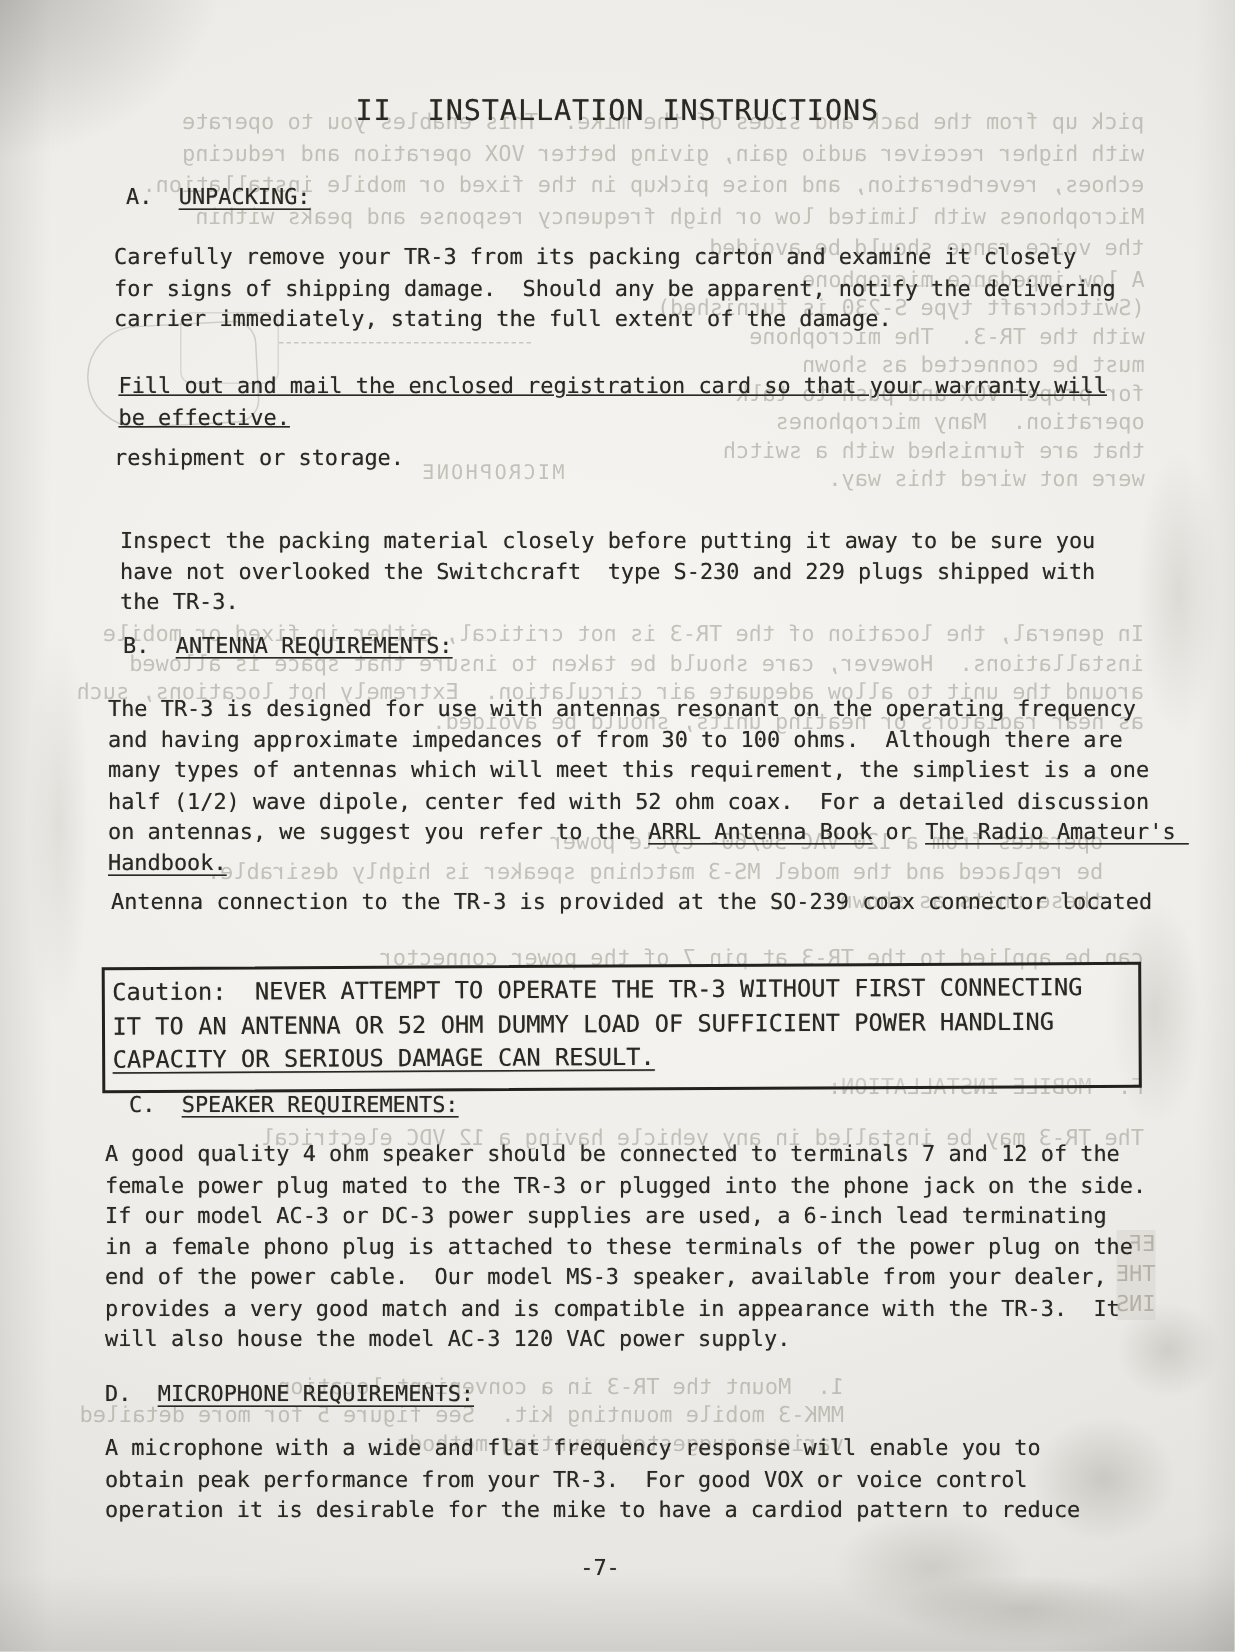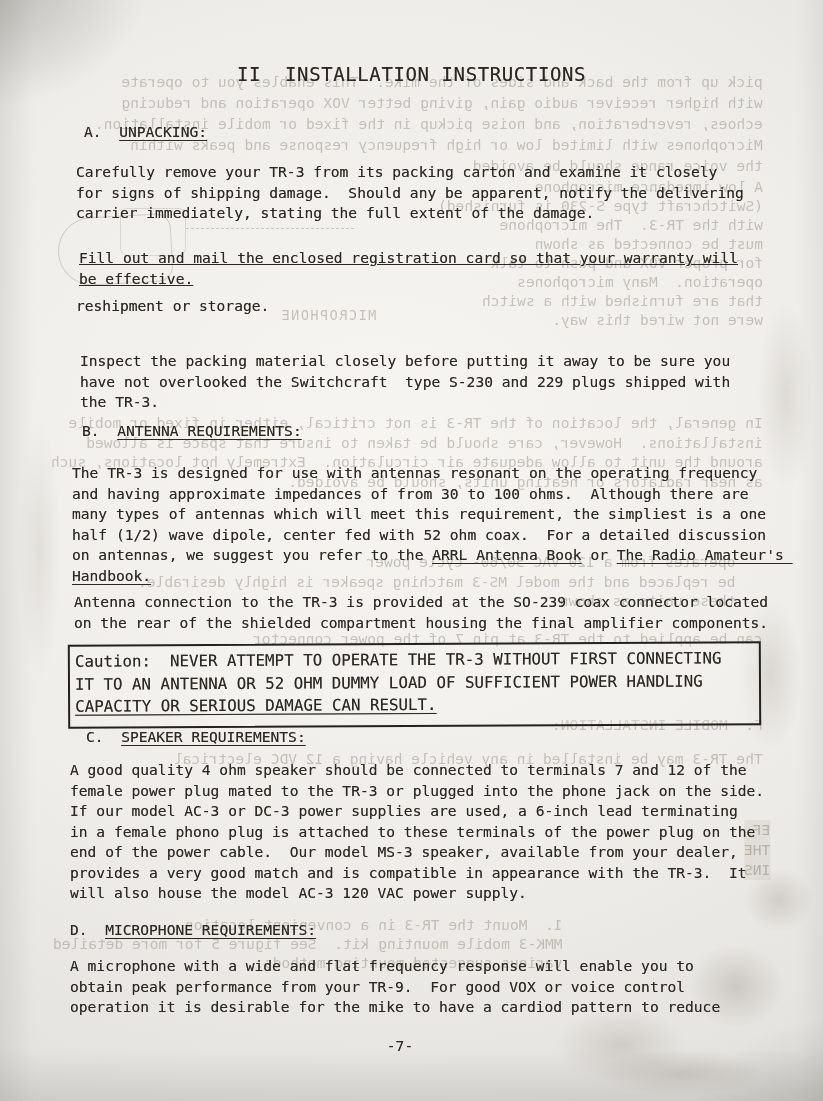--- a/index.html
+++ b/index.html
@@ -58,26 +58,26 @@
 
   <div id="doc">
       <div class="block" style="left: 0px; top: 64px; width: 823px; text-align: center; font-size: 19px; letter-spacing: 0.6px;"><div class="ln"><span>II  INSTALLATION INSTRUCTIONS</span></div></div>
       <div class="block" style="left: 84px; top: 122px;"><div class="ln"><span>A.  </span><span class="u">UNPACKING:</span></div></div>
       <div class="block" style="left: 76px; top: 162px;"><div class="ln"><span>Carefully remove your TR-3 from its packing carton and examine it closely</span></div><div class="ln"><span>for signs of shipping damage.  Should any be apparent, notify the delivering</span></div><div class="ln"><span>carrier immediately, stating the full extent of the damage.</span></div></div>
       <div class="block" style="left: 79px; top: 248px; text-decoration: underline;"><div class="ln"><span>Fill out and mail the enclosed registration card so that your warranty will</span></div><div class="ln"><span>be effective.</span></div></div>
       <div class="block" style="left: 76px; top: 296px;"><div class="ln"><span>reshipment or storage.</span></div></div>
       <div class="block" style="left: 80px; top: 351px;"><div class="ln"><span>Inspect the packing material closely before putting it away to be sure you</span></div><div class="ln"><span>have not overlooked the Switchcraft  type S-230 and 229 plugs shipped with</span></div><div class="ln"><span>the TR-3.</span></div></div>
       <div class="block" style="left: 82px; top: 421px;"><div class="ln"><span>B.  </span><span class="u">ANTENNA REQUIREMENTS:</span></div></div>
       <div class="block" style="left: 72px; top: 463px;"><div class="ln"><span>The TR-3 is designed for use with antennas resonant on the operating frequency</span></div><div class="ln"><span>and having approximate impedances of from 30 to 100 ohms.  Although there are</span></div><div class="ln"><span>many types of antennas which will meet this requirement, the simpliest is a one</span></div><div class="ln"><span>half (1/2) wave dipole, center fed with 52 ohm coax.  For a detailed discussion</span></div><div class="ln"><span>on antennas, we suggest you refer to the </span><span class="u">ARRL Antenna Book</span><span> or </span><span class="u">The Radio Amateur's </span></div><div class="ln"><span class="u">Handbook.</span></div></div>
-      <div class="block" style="left: 74px; top: 592px;"><div class="ln"><span>Antenna connection to the TR-3 is provided at the SO-239 coax connector located</span></div><div class="ln"><span>on the rear of the shielded compartment housing the final amplifier components.</span></div></div>
+      <div class="block" style="left: 74px; top: 592px;"><div class="ln"><span>Antenna connection to the TR-3 is provided at the SO-239 coax connector located</span></div></div>
       <div class="block caution" style="left: 68px; top: 643px;"><div class="ln"><span>Caution:  NEVER ATTEMPT TO OPERATE THE TR-3 WITHOUT FIRST CONNECTING</span></div><div class="ln"><span>IT TO AN ANTENNA OR 52 OHM DUMMY LOAD OF SUFFICIENT POWER HANDLING</span></div><div class="ln"><span class="u">CAPACITY OR SERIOUS DAMAGE CAN RESULT.</span></div></div>
       <div class="block" style="left: 72px; top: 727px; margin-left: 14px;"><div class="ln"><span>C.  </span><span class="u">SPEAKER REQUIREMENTS:</span></div></div>
       <div class="block" style="left: 70px; top: 760px;"><div class="ln"><span>A good quality 4 ohm speaker should be connected to terminals 7 and 12 of the</span></div><div class="ln"><span>female power plug mated to the TR-3 or plugged into the phone jack on the side.</span></div><div class="ln"><span>If our model AC-3 or DC-3 power supplies are used, a 6-inch lead terminating</span></div><div class="ln"><span>in a female phono plug is attached to these terminals of the power plug on the</span></div><div class="ln"><span>end of the power cable.  Our model MS-3 speaker, available from your dealer,</span></div><div class="ln"><span>provides a very good match and is compatible in appearance with the TR-3.  It</span></div><div class="ln"><span>will also house the model AC-3 120 VAC power supply.</span></div></div>
       <div class="block" style="left: 70px; top: 920px;"><div class="ln"><span>D.  </span><span class="u">MICROPHONE REQUIREMENTS:</span></div></div>
-      <div class="block" style="left: 70px; top: 956px;"><div class="ln"><span>A microphone with a wide and flat frequency response will enable you to</span></div><div class="ln"><span>obtain peak performance from your TR-9.  For good VOX or voice control</span></div><div class="ln"><span>operation it is desirable for the mike to have a cardiod pattern to reduce</span></div></div>
+      <div class="block" style="left: 70px; top: 956px;"><div class="ln"><span>A microphone with a wide and flat frequency response will enable you to</span></div><div class="ln"><span>obtain peak performance from your TR-3.  For good VOX or voice control</span></div><div class="ln"><span>operation it is desirable for the mike to have a cardiod pattern to reduce</span></div></div>
       <div class="block" style="left: 0px; top: 1036px; width: 800px; text-align: center;"><div class="ln"><span>-7-</span></div></div>
       <div class="block ghost" style="right: 60px; top: 71px; line-height: 21px;"><div class="ln"><span>pick up from the back and sides of the mike.  This enables you to operate</span></div><div class="ln"><span>with higher receiver audio gain, giving better VOX operation and reducing</span></div><div class="ln"><span>echoes, reverberation, and noise pickup in the fixed or mobile installation.</span></div><div class="ln"><span>Microphones with limited low or high frequency response and peaks within</span></div><div class="ln"><span>the voice range should be avoided.</span></div></div>
       <div class="block ghost" style="right: 60px; top: 177px; line-height: 19px;"><div class="ln"><span>A low impedance microphone</span></div><div class="ln"><span>(Switchcraft type S-230 is furnished)</span></div><div class="ln"><span>with the TR-3.  The microphone</span></div><div class="ln"><span>must be connected as shown</span></div><div class="ln"><span>for proper VOX and push to talk</span></div><div class="ln"><span>operation.  Many microphones</span></div><div class="ln"><span>that are furnished with a switch</span></div><div class="ln"><span>were not wired this way.</span></div></div>
       <div class="block ghost" style="left: 280px; top: 305px; font-size: 13.5px; letter-spacing: 1.5px;"><div class="ln"><span>MICROPHONE</span></div></div>
       <div class="block ghost" style="right: 60px; top: 413px; line-height: 19.5px;"><div class="ln"><span>In general, the location of the TR-3 is not critical, either in fixed or mobile</span></div><div class="ln"><span>installations.  However, care should be taken to insure that space is allowed</span></div><div class="ln"><span>around the unit to allow adequate air circulation.  Extremely hot locations, such</span></div><div class="ln"><span>as near radiators or heating units, should be avoided.</span></div></div>
       <div class="block ghost" style="right: 88px; top: 552px; line-height: 19.5px;"><div class="ln"><span>operates from a 120 VAC 50/60- cycle power</span></div><div class="ln"><span>be replaced and the model MS-3 matching speaker is highly desirable.</span></div><div class="ln"><span>these units as shown</span></div></div>
       <div class="block ghost" style="right: 60px; top: 629px;"><div class="ln"><span>can be applied to the TR-3 at pin 7 of the power connector</span></div></div>
       <div class="block ghost" style="right: 60px; top: 715px;"><div class="ln"><span>F.  MOBILE INSTALLATION:</span></div></div>
       <div class="block ghost" style="right: 60px; top: 749px;"><div class="ln"><span>The TR-3 may be installed in any vehicle having a 12 VDC electrical</span></div></div>
       <div class="block ghost ghost-dark" style="left: 744px; top: 820px; line-height: 20px;"><div class="ln"><span>EF</span></div><div class="ln"><span>THE</span></div><div class="ln"><span>INS</span></div></div>

